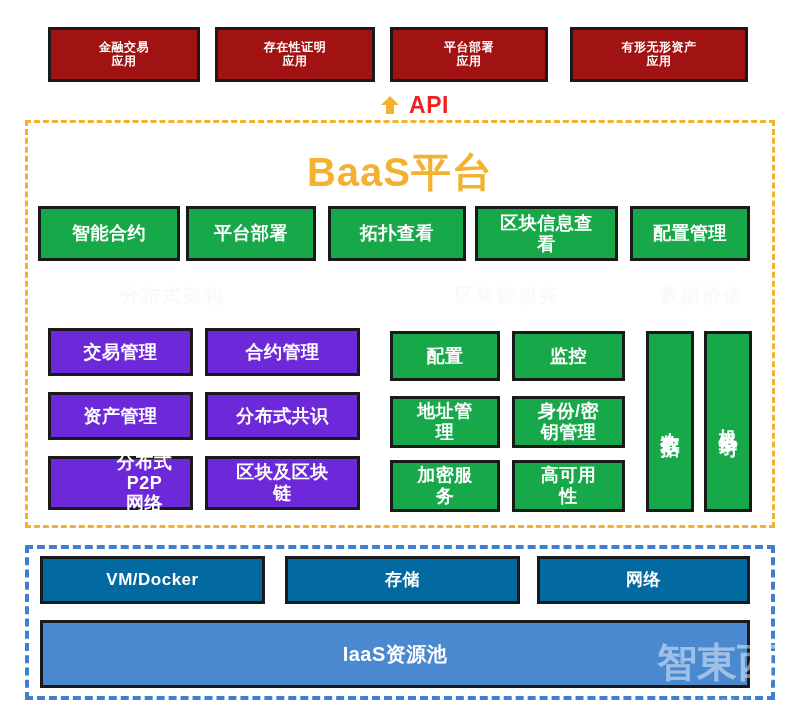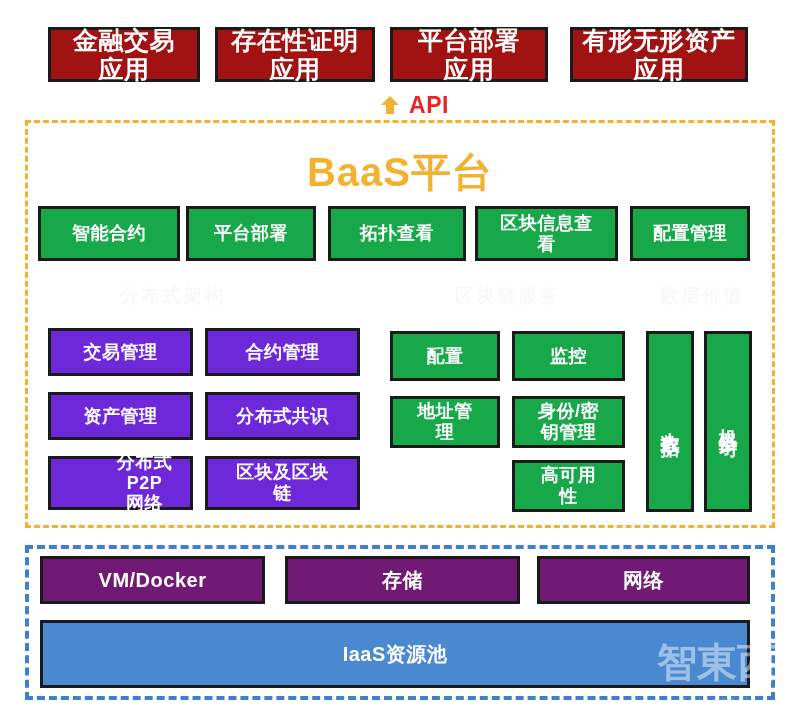--- a/index.html
+++ b/index.html
@@ -23,21 +23,21 @@
     color:#ffffff;
     line-height:1.15;
     border:3px solid #1a1a1a;
     letter-spacing:.5px;
   }
   .box span{display:block;padding:0 4px;}
 
   
   .app-box{
     background:#a11212;
-    font-size:25px;
+    font-size:12px;
     font-weight:600;
     top:27px;height:55px;
   }
 
   
   .api-row{
     position:absolute;
     left:0;right:0;top:90px;height:30px;
     display:flex;align-items:center;justify-content:center;gap:8px;margin-left:28px;
   }
@@ -107,23 +107,23 @@
   }
 
   
   .iaas-zone{
     position:absolute;
     left:25px;top:545px;width:750px;height:155px;
     border:4px dashed #3f7fd0;
     box-sizing:border-box;
   }
   .infra-box{
-    background:#701a75;
+    background:#0369a1;
     border:3px solid #1a1a1a;
-    font-size:20px;
+    font-size:17px;
     font-weight:600;
   }
   .pool-box{
     background:#4a88d0;
     border:3px solid #1a1a1a;
     font-size:20px;
     font-weight:600;
   }
 
   
@@ -283,20 +283,26 @@
       <span>地址管</span>
       <span>理</span>
     </div>
   </div>
   <div class="box green-box" id="grn3" style="left: 512px; top: 396px; width: 113px; height: 52px;">
     <div>
       <span>身份/密</span>
       <span>钥管理</span>
     </div>
   </div>
+  <div class="box green-box" id="grn4" style="left: 390px; top: 460px; width: 110px; height: 52px;">
+    <div>
+      <span>加密服</span>
+      <span>务</span>
+    </div>
+  </div>
   <div class="box green-box" id="grn5" style="left: 512px; top: 460px; width: 113px; height: 52px;">
     <div>
       <span>高可用</span>
       <span>性</span>
     </div>
   </div>
 
   <div class="box vert-box" id="vert0" style="left: 646px; top: 331px; width: 48px; height: 181px;">大数据</div>
   <div class="box vert-box" id="vert1" style="left: 704px; top: 331px; width: 48px; height: 181px;">机器学习</div>
 

